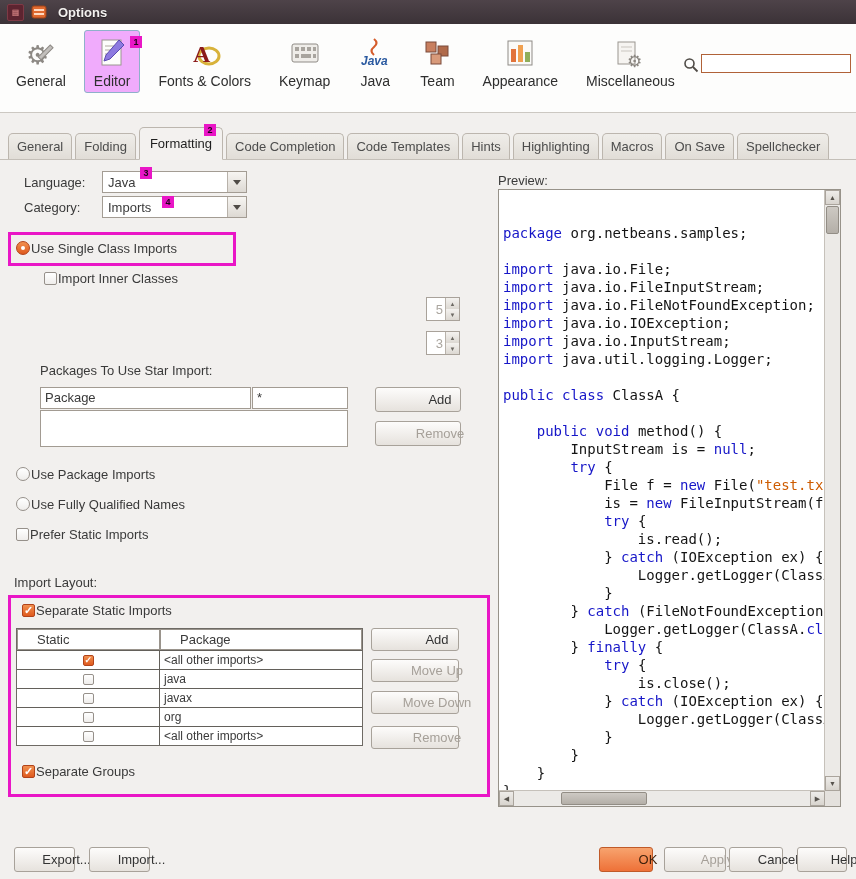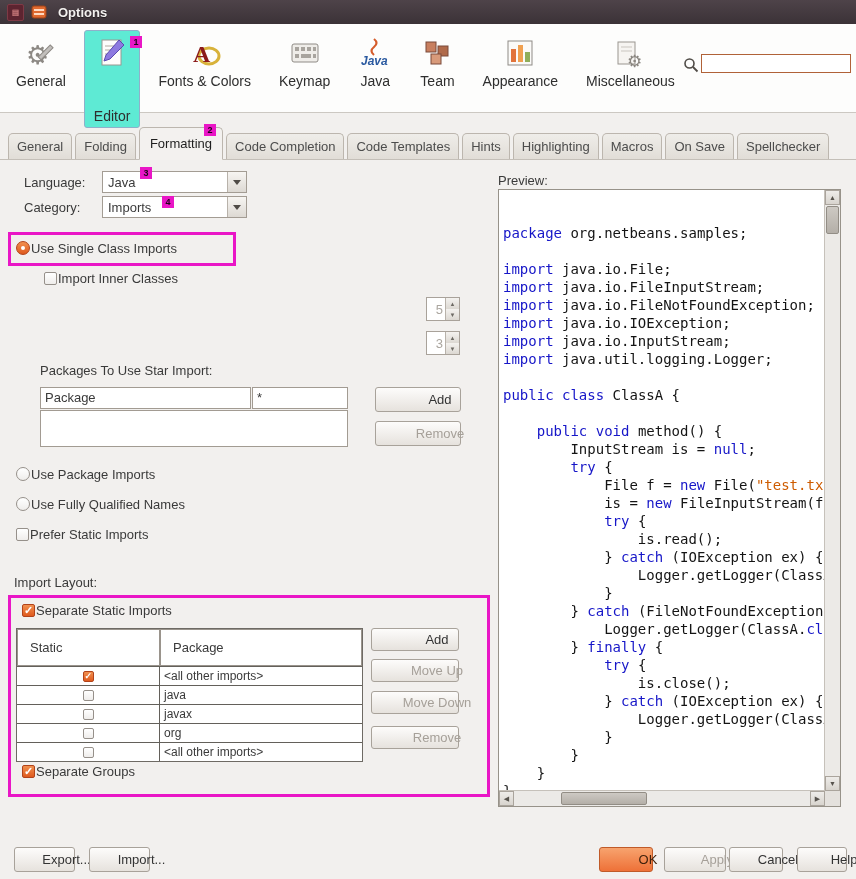--- a/index.html
+++ b/index.html
@@ -9,21 +9,21 @@
   .titlebar{position:absolute;left:0;top:0;width:856px;height:24px;
             background:linear-gradient(#4e4349,#3b3237);display:flex;align-items:center;}
   .tb-menu-icon{width:15px;height:15px;margin-left:7px;background:#5d2430;border:1px solid #7e3a46;border-radius:2px;
             display:flex;align-items:center;justify-content:center;color:#d88;font-size:8px;}
   .tb-app-icon{width:16px;height:16px;margin-left:7px;display:inline-block;}
   .tb-title{color:#f3f1ef;font-weight:bold;margin-left:11px;text-shadow:0 1px 1px rgba(0,0,0,.5);}
   
   .toolbar{position:absolute;left:0;top:24px;width:856px;height:88px;background:#fdfdfc;border-bottom:1px solid #ccc8c2;}
   .toolbar-items{position:absolute;left:6px;top:6px;display:flex;gap:8px;align-items:flex-start;}
   .tool-item{display:flex;flex-direction:column;align-items:center;padding:5px 9px 3px;border:1px solid transparent;border-radius:3px;cursor:default;}
-  .tool-item.selected{background:#5eead4;border-color:#8fb0ca;gap:35px;}
+  .tool-item.selected{background:#f0abfc;border-color:#8fb0ca;}
   .tool-icon{width:34px;height:34px;display:flex;align-items:center;justify-content:center;}
   .tool-icon svg{width:32px;height:32px;}
   .tool-label{font-size:14px;color:#2e2e2e;margin-top:3px;white-space:nowrap;}
   .search-icon{position:absolute;right:157px;top:33px;width:16px;height:16px;}
   .search-input{position:absolute;right:5px;top:30px;width:142px;height:17px;border:1px solid #b06238;background:#fff;outline:none;
                 font-family:"Liberation Sans",sans-serif;font-size:13px;padding:0 3px;}
   
   .tabstrip{position:absolute;left:0;top:112px;width:856px;height:48px;display:flex;align-items:flex-end;
             padding-left:8px;box-sizing:border-box;border-bottom:1px solid #c4bfb8;}
   .tab{padding:5px 8px;margin-right:3px;background:linear-gradient(#efede9,#e1ddd7);border:1px solid #bcb6ae;border-bottom:none;
@@ -51,21 +51,21 @@
   .spin-btns span{flex:1;font-size:6px;color:#6d6a64;background:linear-gradient(#f4f2ef,#dcd8d2);
                   display:flex;align-items:center;justify-content:center;}
   .btn{position:absolute;height:25px;box-sizing:border-box;display:flex;align-items:center;justify-content:center;
        background:linear-gradient(#fdfcfb,#e6e2dd);border:1px solid #a8a29a;border-radius:3px;color:#333;cursor:default;white-space:nowrap;padding-left:44px;}
   .btn.disabled{color:#a6a099;}
   .btn.ok{background:linear-gradient(#f7a36e,#ee7138);border-color:#c05a28;color:#40210c;}
   .field{position:absolute;background:#fff;border:1px solid #a29b92;box-sizing:border-box;padding:2px 4px;font-size:13px;}
   
   .st-table{position:absolute;background:#fff;border:1px solid #6e6a64;}
   .st-head{display:flex;}
-  .st-h{height:37px;box-sizing:border-box;border:1px solid #9a948c;background:#fff;display:flex;align-items:center;padding-left:12px;}
+  .st-h{height:21px;box-sizing:border-box;border:1px solid #9a948c;background:#fff;display:flex;align-items:center;padding-left:19px;}
   .st-row{display:flex;height:18px;border-top:1px solid #63605a;}
   .st-c1{width:143px;box-sizing:border-box;border-right:1px solid #63605a;display:flex;align-items:center;justify-content:center;}
   .st-c2{flex:1;display:flex;align-items:center;padding-left:4px;font-size:12px;}
   .st-row .cb{width:11px;height:11px;}
   .st-row .cb.checked::after{font-size:9px;top:-1px;left:1px;}
   
   .preview-label{position:absolute;left:498px;top:173px;}
   .preview-box{position:absolute;left:498px;top:189px;width:343px;height:618px;background:#fff;border:1px solid #979289;box-sizing:border-box;}
   .code{position:absolute;left:4px;top:4px;right:16px;bottom:16px;overflow:hidden;white-space:pre;
         font-family:"DejaVu Sans Mono",monospace;font-size:14px;line-height:18px;color:#141414;margin-top:30px;}

